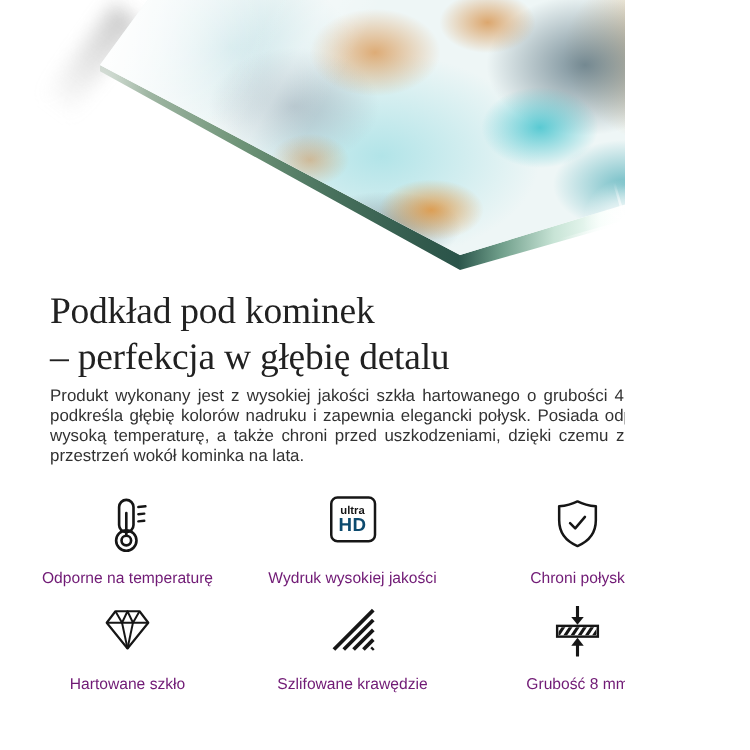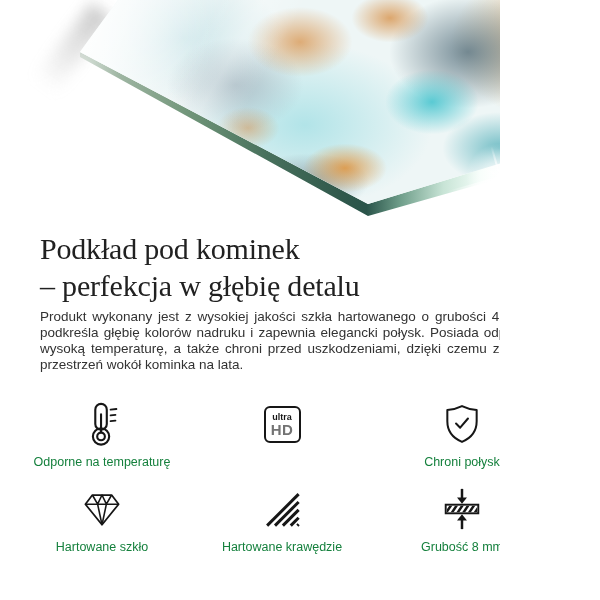--- a/index.html
+++ b/index.html
@@ -54,27 +54,27 @@
   
   .title{position:absolute;left:40px;top:230px;margin:0;font-family:"Liberation Serif","DejaVu Serif",serif;
     font-weight:400;font-size:30px;line-height:37px;color:#212121;letter-spacing:-.2px;}
   .desc{position:absolute;left:40px;top:309px;width:527px;margin:0;
     font-size:13.5px;line-height:16px;color:#323232;text-align:justify;}
 
   
   .features{position:absolute;left:12px;top:397px;width:540px;display:grid;
     grid-template-columns:repeat(3,180px);row-gap:12px;}
   .feature{display:flex;flex-direction:column;align-items:center;}
-  .icon-wrap{height:54px;display:flex;align-items:center;justify-content:center;}
-  .feature-label{margin-top:4px;font-size:12.5px;line-height:15px;color:#15803d;text-align:left;}
+  .icon-wrap{height:54px;display:flex;align-items:flex-start;justify-content:center;}
+  .feature-label{margin-top:4px;font-size:12.5px;line-height:15px;color:#701a75;text-align:left;}
   svg.fi{display:block;}
   .hd-badge{width:37px;height:37px;border:2.5px solid #161616;border-radius:6px;
     display:flex;flex-direction:column;align-items:center;justify-content:center;box-sizing:border-box;}
   .hd-badge .t1{font-size:9px;font-weight:700;line-height:10px;color:#161616;}
-  .hd-badge .t2{font-size:15px;font-weight:700;line-height:15px;color:#737373;letter-spacing:.3px;}
+  .hd-badge .t2{font-size:15px;font-weight:700;line-height:15px;color:#0c4a6e;letter-spacing:.3px;}
 </style>
 </head>
 <body>
 
 <div class="stage">
 
   <div class="hero">
     <div class="shadow-wedge"></div>
     <div class="glass-edge"></div>
     <div class="glass-surface"></div>
@@ -110,20 +110,21 @@
       <div class="feature-label">Odporne na temperaturę</div>
     </div>
 
     <div class="feature">
       <div class="icon-wrap">
         <div class="hd-badge">
           <span class="t1">ultra</span>
           <span class="t2">HD</span>
         </div>
       </div>
+      <div class="feature-label">Wydruk wysokiej jakości</div>
     </div>
 
     <div class="feature">
       <div class="icon-wrap">
         <svg class="fi" width="44" height="44" viewBox="0 0 48 48" fill="none" stroke="#161616" stroke-width="2.2" stroke-linecap="round" stroke-linejoin="round">
           <path d="M24 4.5 C29 7 34.5 8.3 40 8.8 V21 C40 32.5 33.5 39.5 24 43.5 C14.5 39.5 8 32.5 8 21 V8.8 C13.5 8.3 19 7 24 4.5 Z"></path>
           <polyline points="17.5,23.5 22,28 30.5,18"></polyline>
         </svg>
       </div>
       <div class="feature-label">Chroni połysk</div>
@@ -145,21 +146,21 @@
     <div class="feature">
       <div class="icon-wrap">
         <svg class="fi" width="42" height="42" viewBox="0 0 48 48" fill="none" stroke="#161616" stroke-width="3.4" stroke-linecap="butt">
           <line x1="7" y1="43" x2="43" y2="7"></line>
           <line x1="16" y1="43" x2="43" y2="16"></line>
           <line x1="25" y1="43" x2="43" y2="25"></line>
           <line x1="34" y1="43" x2="43" y2="34"></line>
           <line x1="41.5" y1="43" x2="43" y2="41.5"></line>
         </svg>
       </div>
-      <div class="feature-label">Hartowane krawędzie</div>
+      <div class="feature-label">Szlifowane krawędzie</div>
     </div>
 
     <div class="feature">
       <div class="icon-wrap">
         <svg class="fi" width="46" height="46" viewBox="0 0 48 48" fill="none" stroke="#161616">
           <defs>
             <clipPath id="barclip">
                 <rect x="8.2" y="20.7" width="31.6" height="6.6"></rect>
               </clipPath>
           </defs>

